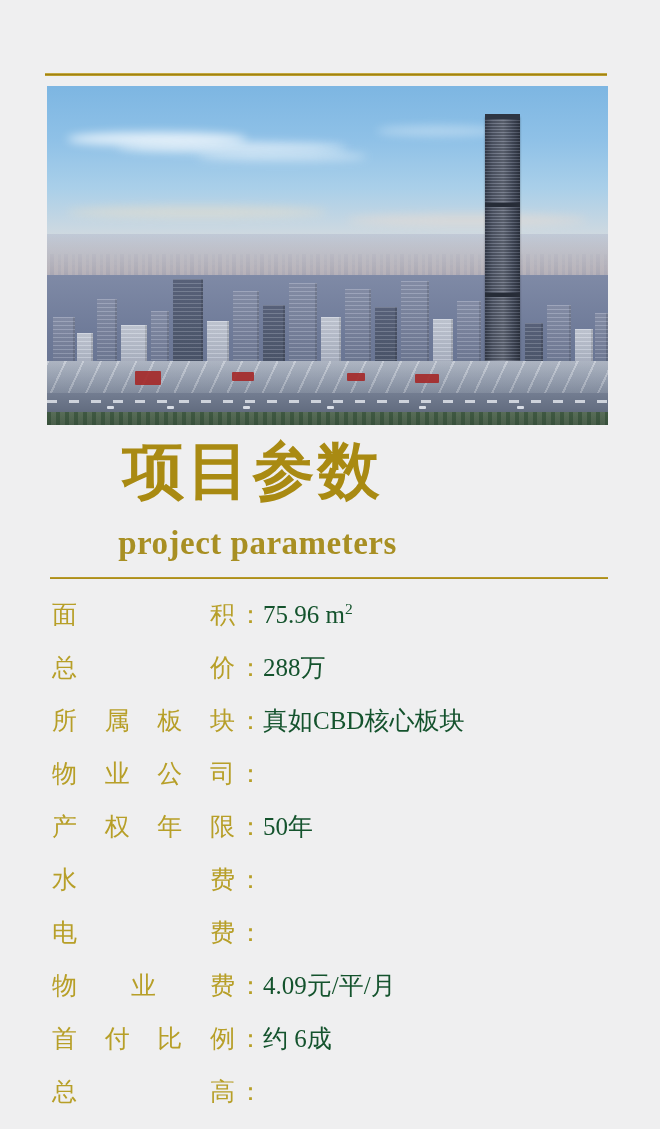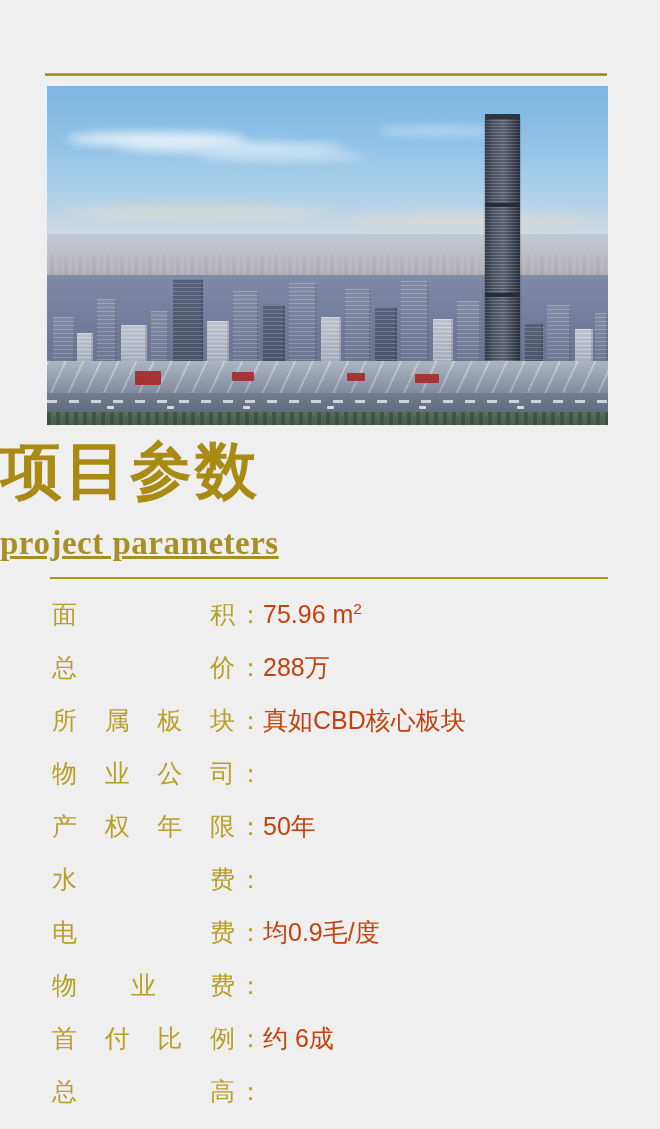--- a/index.html
+++ b/index.html
@@ -141,50 +141,50 @@
   .greenbelt::after{
     content:""; position:absolute; inset:0;
     background:repeating-linear-gradient(to right,
       rgba(40,70,45,.55) 0 4px, rgba(70,100,70,.2) 4px 9px);
   }
   .car{ position:absolute; bottom:16px; width:7px; height:3px; background:#d7dce4; border-radius:1px; }
 
   
   .title-cn{
     position:absolute; left:0; right:0; top:440px;
-    padding-right:155px;
+    text-align:center; padding-right:155px;
     font-family:"Liberation Serif", serif;
     font-weight:700; font-size:62px; letter-spacing:3px;
     color:#a98a12; line-height:1;
   }
   .title-en{
     position:absolute; left:0; right:0; top:524px;
-    padding-right:145px;
+    text-align:center; padding-right:145px;
     font-family:"Liberation Serif", serif;
     font-weight:700; font-size:33px; letter-spacing:.5px;
-    color:#a88f23; line-height:1.2;text-decoration:underline;
+    color:#a88f23; line-height:1.2;
   }
 
   
   .params{ position:absolute; left:0; top:598px; width:660px; }
   .row{ display:flex; align-items:baseline; height:53px; }
   .label{
     width:263px; padding-left:52px;
     display:flex; justify-content:space-between;
     font-size:25px; color:#b79f28; letter-spacing:0;
     font-family:"Liberation Sans", sans-serif;
   }
   .label .txt{
     flex:1; display:flex; justify-content:space-between;
     padding-right:2px;
   }
   .label .colon{ padding-left:1px; }
   .value{
-    font-size:25px; color:#c2410c; white-space:nowrap;
-    font-family:Liberation Sans, sans-serif;
+    font-size:25px; color:#14532d; white-space:nowrap;
+    font-family:Liberation Serif, serif;
   }
   .value sup{ font-size:.62em; vertical-align:super; }
 </style>
 </head>
 <body>
 
 <div class="rule-top"></div>
 
 <div class="hero">
   <div class="sky"></div>
@@ -314,31 +314,31 @@
       </div>
     </div>
     <div class="row">
       <div class="label">
         <span class="txt">
           <span>电</span>
           <span>费</span>
         </span>
         <span class="colon">：</span>
       </div>
-      <div class="value">均0.9毛/度</div>
     </div>
     <div class="row">
       <div class="label">
         <span class="txt">
           <span>物</span>
           <span>业</span>
           <span>费</span>
         </span>
         <span class="colon">：</span>
       </div>
+      <div class="value">4.09元/平/月</div>
     </div>
     <div class="row">
       <div class="label">
         <span class="txt">
           <span>首</span>
           <span>付</span>
           <span>比</span>
           <span>例</span>
         </span>
         <span class="colon">：</span>

